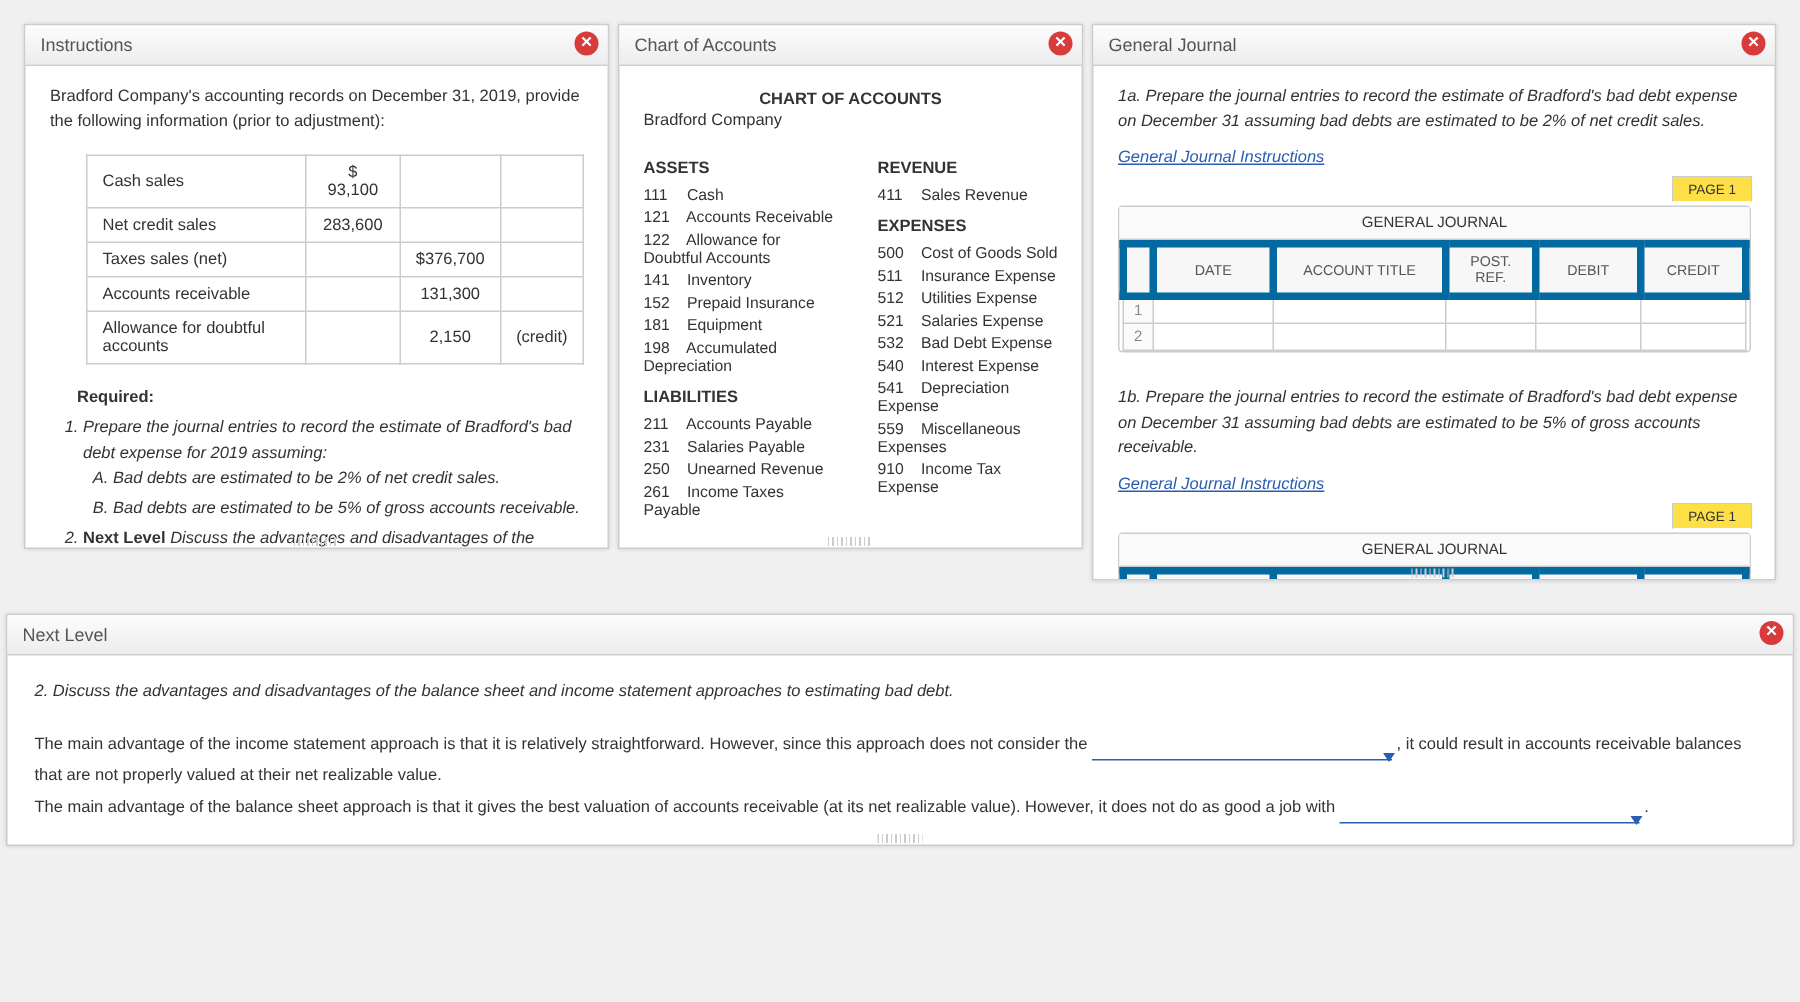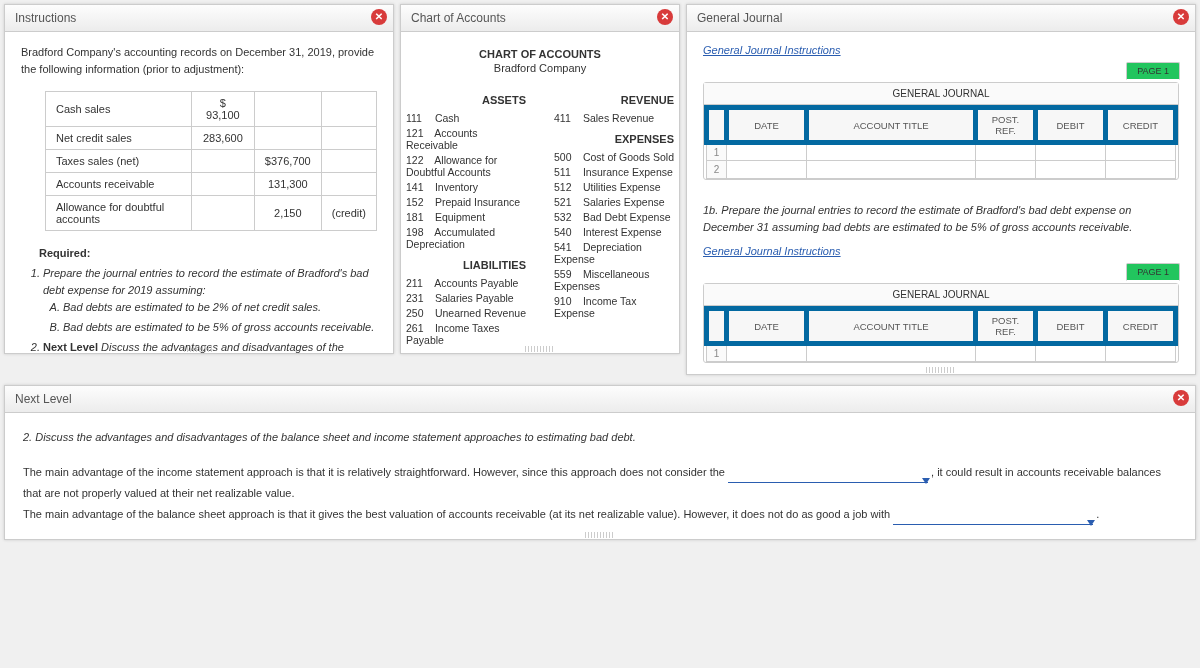--- a/index.html
+++ b/index.html
@@ -1,45 +1,45 @@
 <!DOCTYPE html>
 <html><head>
 <meta charset="utf-8">
 <style>
 *{box-sizing:border-box;margin:0;padding:0;font-family:Arial,Helvetica,sans-serif}
 body{background:#f0f0f0;font-size:11px;color:#333}
-.container{display:flex;gap:6px;padding:4px}
+.container{display:flex;gap:6px;padding:16px}
 .panel{background:#fff;border:1px solid #ccc;box-shadow:0 0 3px rgba(0,0,0,0.15);position:relative;display:flex;flex-direction:column}
 .panel-header{background:linear-gradient(#fdfdfd,#ececec);border-bottom:1px solid #ccc;padding:6px 10px;font-size:12px;color:#555;position:relative}
 .close-btn{position:absolute;right:6px;top:4px;width:16px;height:16px;background:#d83b3b;border-radius:50%;color:#fff;font-size:10px;line-height:16px;text-align:center;cursor:pointer;font-weight:bold}
 .panel-body{padding:12px 16px;overflow:auto;flex:1}
 #instructions{width:390px;height:350px}
-#chart-of-accounts{width:280px;height:350px;font-size:10.5px}
+#chart-of-accounts{width:310px;height:350px;font-size:10.5px}
 #general-journal{flex:1;height:371px}
 #next-level{margin:6px 4px;height:155px}
 .intro{font-size:11px;line-height:1.5;margin-bottom:14px}
 .data-table{border-collapse:collapse;margin-left:24px;margin-bottom:16px}
 .data-table td{border:1px solid #ccc;padding:5px 10px;font-size:11px}
 .data-table td.num{text-align:center;min-width:55px}
 .req-head{font-weight:bold;margin:8px 0 6px 18px;font-size:11px}
 .req-list{margin-left:22px;font-size:11px;font-style:italic;line-height:1.55}
 .req-list li{margin-bottom:3px}
 .sub-list{margin-left:20px;list-style:upper-alpha}
 .coa-title{text-align:center;font-weight:bold;font-size:11px;margin:4px 0 2px}
-.coa-sub{text-align:center;font-size:11px;margin-bottom:2px}
+.coa-sub{font-size:11px;margin-bottom:2px}
 .coa-cols{display:flex;gap:28px;margin-top:12px;justify-content:center}
 .coa-col{min-width:120px}
-.coa-section{font-weight:bold;text-align:right;margin:8px 0 4px;font-size:11px}
+.coa-section{font-weight:bold;text-align:left;margin:8px 0 4px;font-size:11px}
 .coa-item{font-size:10.5px;padding:1.5px 0}
 .coa-item .num{display:inline-block;width:26px}
 .gj-instr{font-style:italic;font-size:11px;line-height:1.5;margin-bottom:10px}
 .gj-link{color:#2a5db0;text-decoration:underline;font-size:11px;cursor:pointer;font-style:italic}
 .journal-wrap{margin-top:18px;border:1px solid #ccc;border-radius:3px}
 .journal-caption{text-align:center;font-size:10px;padding:5px 0;border-bottom:1px solid #ccc;background:#fafafa;position:relative}
-.page-tab{position:absolute;right:-1px;top:-20px;border:1px solid #ccc;border-bottom:1px solid #fff;background:#22c55e;font-size:9px;padding:3px 10px;border-radius:2px 2px 0 0}
+.page-tab{position:absolute;right:-1px;top:-20px;border:1px solid #ccc;border-bottom:1px solid #fff;background:#fde047;font-size:9px;padding:3px 10px;border-radius:2px 2px 0 0}
 .journal-table{width:100%;border-collapse:collapse}
 .journal-table th{background:#f7f7f7;border:5px solid #0369a1;font-size:9.5px;font-weight:normal;padding:4px;color:#555}
 .journal-table td{border:1px solid #ccc;height:18px;font-size:10px}
 .journal-table td.rn{width:20px;text-align:center;background:#fafafa;color:#888}
 .journal-table td.date{width:80px}
 .journal-table td.pr{width:60px}
 .journal-table td.amt{width:70px}
 .nl-body{padding:14px 18px;font-size:11px;line-height:1.9}
 .nl-q{font-style:italic;margin-bottom:14px}
 .blank{display:inline-block;border-bottom:1px solid #2a5db0;min-width:200px;vertical-align:bottom;position:relative;height:14px}
@@ -157,20 +157,21 @@
     </div>
     <div class="resize-grip"></div>
   </div>
 
   <div class="panel" id="general-journal">
     <div class="panel-header">
       <span>General Journal</span>
       <span class="close-btn">✕</span>
     </div>
     <div class="panel-body">
+      <p class="gj-instr">1a. Prepare the journal entries to record the estimate of Bradford's bad debt expense on December 31 assuming bad debts are estimated to be 2% of net credit sales.</p>
       <span class="gj-link">General Journal Instructions</span>
 
       <div style="position:relative;margin-top:26px">
         <div class="page-tab">PAGE 1</div>
         <div class="journal-wrap">
           <div class="journal-caption">GENERAL JOURNAL</div>
           <table class="journal-table">
             <tbody>
                 <tr>
                   <th></th>

